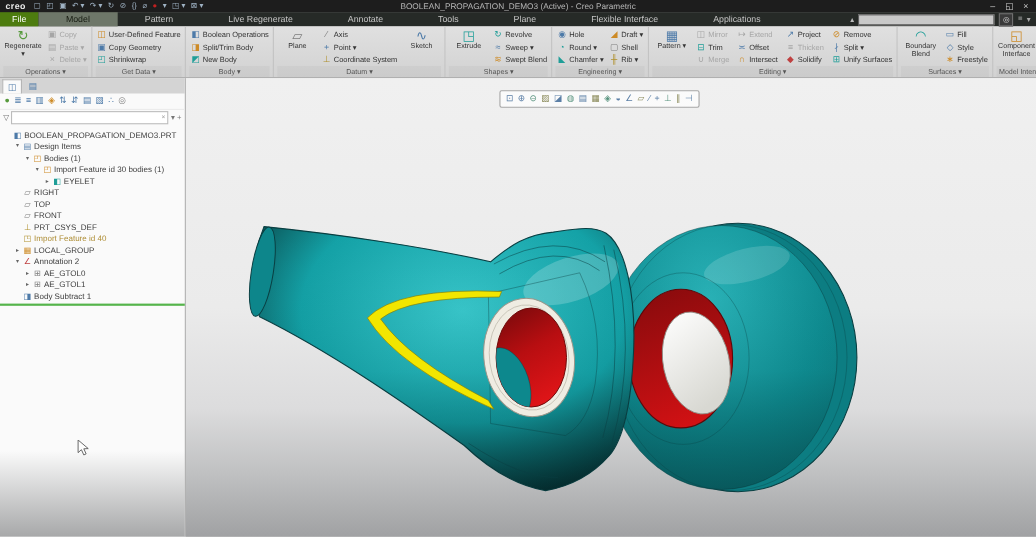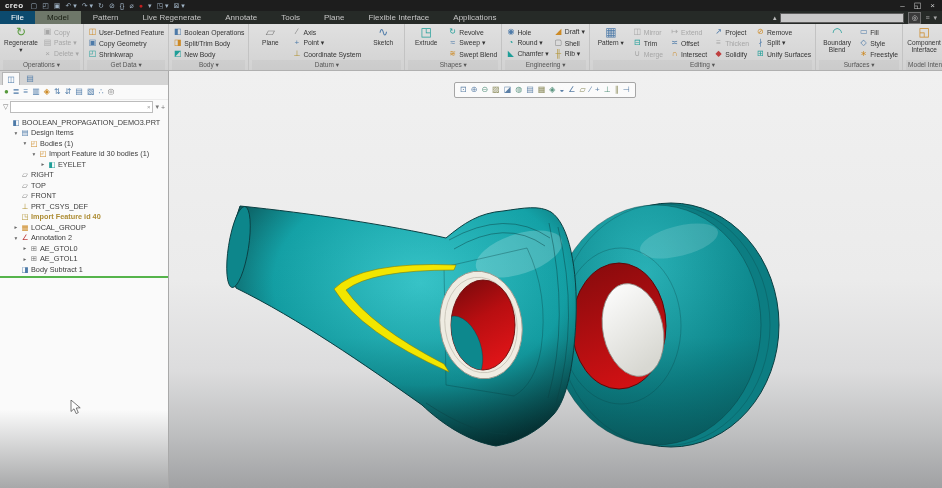--- a/index.html
+++ b/index.html
@@ -7,22 +7,22 @@
   
   .titlebar{height:11px;background:#1d1d1d;display:flex;align-items:center;position:relative;}
   .brand{color:#ececec;font-weight:bold;font-size:8px;letter-spacing:.4px;margin:0 7px 0 5px;}
   .qa{display:flex;gap:5px;align-items:center;font-size:7px;line-height:1;}
   .qa .qic{color:#9fb2c4;}
   .tb-title{position:absolute;left:250px;right:250px;text-align:center;color:#b5b5b5;font-size:7.5px;white-space:nowrap;}
   .winctl{margin-left:auto;display:flex;gap:9px;color:#cfcfcf;font-size:8px;padding-right:7px;z-index:2;}
   .winctl span{cursor:default;}
   
   .tabrow{height:13px;background:#25292575;display:flex;align-items:stretch;font-size:8px;background:#262a27;}
-  .tab{padding:0 12px;display:flex;align-items:center;color:#c6c6c6;white-space:nowrap;}
-  .tab.file{background:#0c4a6e;color:#fff;padding:0 11px;}
+  .tab{padding:0 25px;display:flex;align-items:center;color:#c6c6c6;white-space:nowrap;}
+  .tab.file{background:#4d7c0f;color:#fff;padding:0 11px;}
   .tab.active{background:#6e7769;color:#161b10;}
   .tabrow-right{margin-left:auto;display:flex;align-items:center;gap:4px;padding-right:5px;}
   .caret{color:#bbb;font-size:7px;}
   .cmd-input{width:118px;height:8px;background:#c9c9c9;border:1px solid #5c5c5c;font-size:7px;padding:0 2px;color:#222;}
   .circle-btn{width:11px;height:10px;background:#3a3a3a;color:#ddd;border:1px solid #6f6f6f;font-size:7px;display:flex;align-items:center;justify-content:center;}
   .mini{color:#aaa;font-size:7px;}
   
   .ribbon{height:46px;background:linear-gradient(#e0e0e0,#d2d2d2);border-bottom:1px solid #b0b0b0;display:flex;align-items:stretch;}
   .grp{display:flex;flex-direction:column;border-right:1px solid #c3c3c3;padding:0 3px;}
   .grp-body{flex:1;display:flex;gap:3px;align-items:flex-start;}
@@ -46,21 +46,21 @@
   .panel-toolbar span{line-height:1;}
   .filter-row{height:14px;display:flex;align-items:center;gap:2px;padding:0 3px;font-size:7px;color:#777;}
   .filter-box{flex:1;height:10px;border:1px solid #bcbcbc;background:#fff;display:flex;align-items:center;}
   .filter-box input{flex:1;border:none;outline:none;font-size:7px;height:8px;padding:0 2px;background:transparent;}
   .filter-box .fx{color:#999;padding:0 2px;font-size:6px;}
   .tree{list-style:none;margin:3px 0 0;padding:0;font-size:7.3px;color:#3c3c3c;}
   .ti{display:flex;align-items:center;height:10.5px;white-space:nowrap;cursor:default;}
   .tw{width:8px;text-align:center;color:#666;font-size:5.5px;flex:none;}
   .tic{width:10px;text-align:center;font-size:7.5px;flex:none;line-height:1;}
   .tl{padding-left:1px;}
-  .muted .tl{color:#ad8c33;font-weight:bold;}
+  .muted .tl{color:#ad8c33;}
   .insert-line{height:2px;background:#55b44b;margin-top:1px;flex:none;}
   .viewport{flex:1;position:relative;background:linear-gradient(180deg,#f0f0f0 0%,#ebebeb 50%,#dcdcdd 72%,#c0c1c2 86%,#a0a1a3 100%);}
   .gfx-toolbar{position:absolute;left:285px;top:11px;display:flex;gap:4px;align-items:center;background:rgba(252,252,252,.88);border:1px solid #a6a6a6;border-radius:2px;padding:1px 5px;height:12px;}
   .gfx-toolbar .gi{font-size:8px;line-height:1;color:#5b7fa6;cursor:default;}
   .gfx-toolbar .gi:nth-child(3n){color:#58937e;}
   .gfx-toolbar .gi:nth-child(4n){color:#8a8a5a;}
   .model-svg{position:absolute;left:40px;top:108px;}
   .cursor{position:absolute;left:70px;top:329px;z-index:5;pointer-events:none;}
 </style>
 </head>
@@ -78,20 +78,21 @@
       <span class="qic">↷ ▾</span>
       <span class="qic ic-g">↻</span>
       <span class="qic ic-g">⊘</span>
       <span class="qic">{}</span>
       <span class="qic">⌀</span>
       <span class="qic" style="color:#c23]0;color:#c02020;">●</span>
       <span class="qic">▾</span>
       <span class="qic ic-gr">◳ ▾</span>
       <span class="qic">⊠ ▾</span>
     </div>
+    <div class="tb-title">BOOLEAN_PROPAGATION_DEMO3 (Active) - Creo Parametric</div>
     <div class="winctl">
       <span>–</span>
       <span>◱</span>
       <span>×</span>
     </div>
   </header>
 
   <nav class="tabrow">
     <div class="tab file">File</div>
     <div class="tab active">Model</div>

